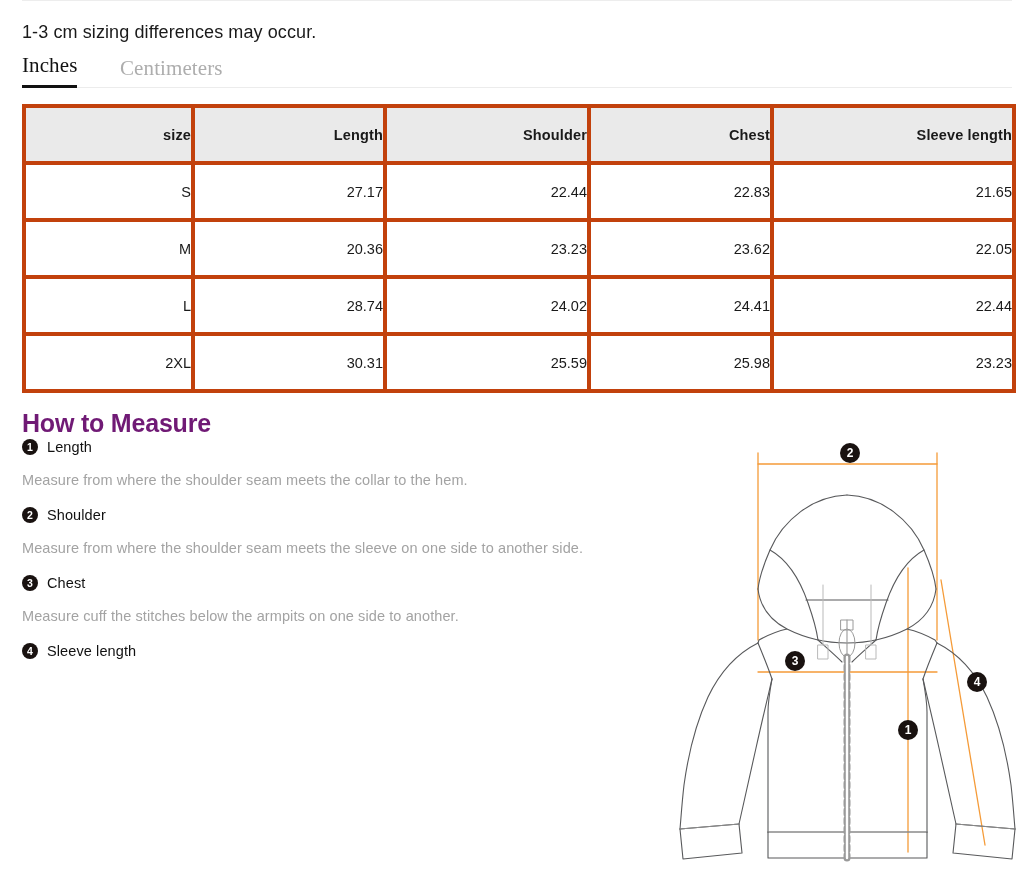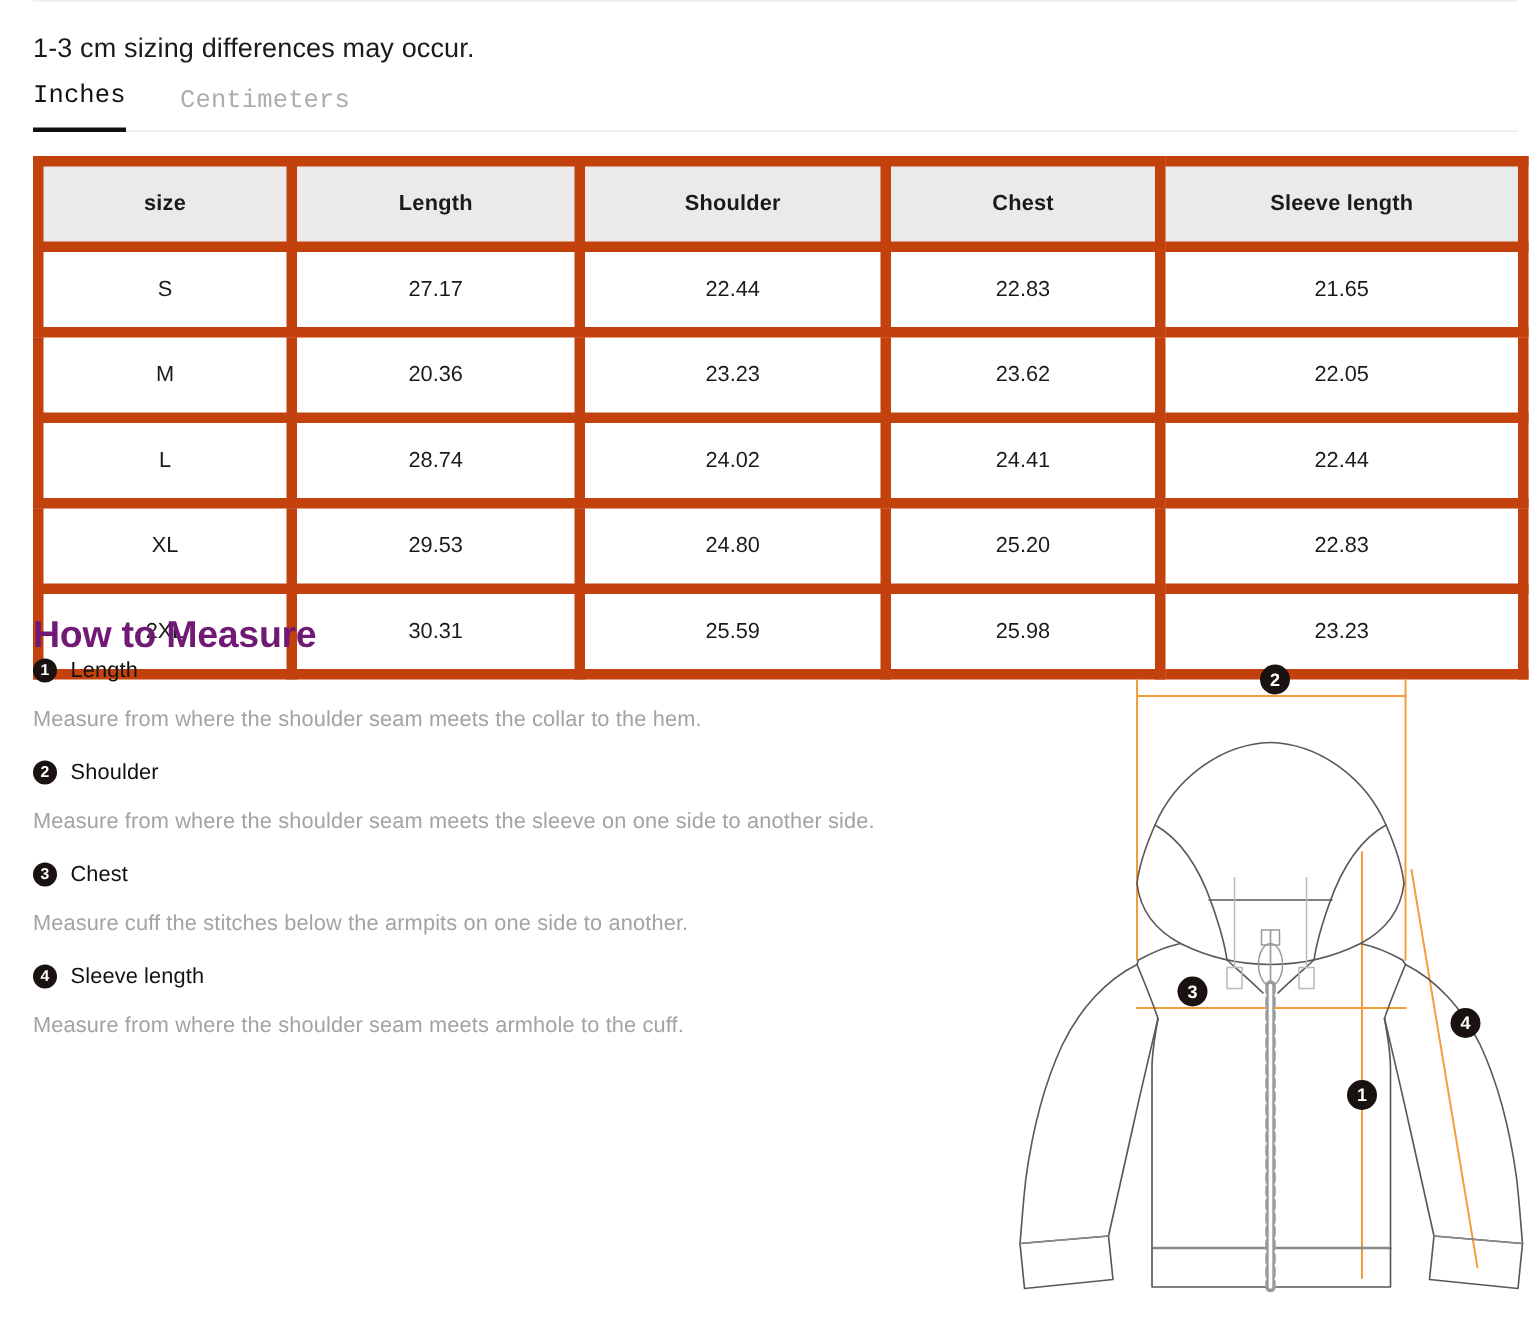--- a/index.html
+++ b/index.html
@@ -49,25 +49,25 @@
     left: 0;
     bottom: 0;
     width: 990px;
     height: 1px;
     background: #ececec;
   }
   .tab {
     position: absolute;
     bottom: 0;
     padding: 0 0 9px 0;
-    font-size: 17px;
+    font-size: 21px;
     line-height: 22px;
     background: none;
     border: none;
-    font-family: Liberation Mono, monospace;
+    font-family: Liberation Serif, serif;
     cursor: pointer;
     letter-spacing: 0.1px;
   }
   .tab-0 { left: 0; }
   .tab-1 { left: 98px; }
   .tab.active {
     color: #111111;
     border-bottom: 3px solid #111111;
   }
   .tab.inactive {
@@ -79,22 +79,22 @@
   .size-table {
     position: absolute;
     left: 22px;
     top: 104px;
     width: 990px;
     border-collapse: collapse;
     table-layout: fixed;
   }
   .size-table th,
   .size-table td {
-    border: 7px solid #c2410c;
-    text-align: center;
+    border: 4px solid #c2410c;
+    text-align: right;
     font-size: 14.5px;
     color: #1a1a1a;
     font-weight: normal;
     height: 57px;
     padding: 0;
   }
   .size-table th {
     background: #eaeaea;
     font-weight: bold;
     letter-spacing: 0.15px;
@@ -222,27 +222,20 @@
       <td>23.23</td>
       <td>23.62</td>
       <td>22.05</td>
     </tr>
     <tr>
       <td>L</td>
       <td>28.74</td>
       <td>24.02</td>
       <td>24.41</td>
       <td>22.44</td>
-    </tr>
-    <tr>
-      <td>XL</td>
-      <td>29.53</td>
-      <td>24.80</td>
-      <td>25.20</td>
-      <td>22.83</td>
     </tr>
     <tr>
       <td>2XL</td>
       <td>30.31</td>
       <td>25.59</td>
       <td>25.98</td>
       <td>23.23</td>
     </tr>
   </tbody>
 </table>
@@ -269,21 +262,20 @@
       <span class="badge">3</span>
       <span class="measure-label">Chest</span>
     </div>
     <div class="measure-desc">Measure cuff the stitches below the armpits on one side to another.</div>
   </div>
   <div class="measure-item">
     <div class="measure-head">
       <span class="badge">4</span>
       <span class="measure-label">Sleeve length</span>
     </div>
-    <div class="measure-desc">Measure from where the shoulder seam meets armhole to the cuff.</div>
   </div>
 </div>
 
 <div class="diagram">
   <svg width="364" height="430" viewBox="0 0 364 430">
     <g fill="none" stroke="#58595B" stroke-width="1.1" stroke-linejoin="round" stroke-linecap="round">
 
       <g stroke="#F59B38" stroke-width="1.3">
 
         <line x1="98" y1="13" x2="98" y2="200"></line>

